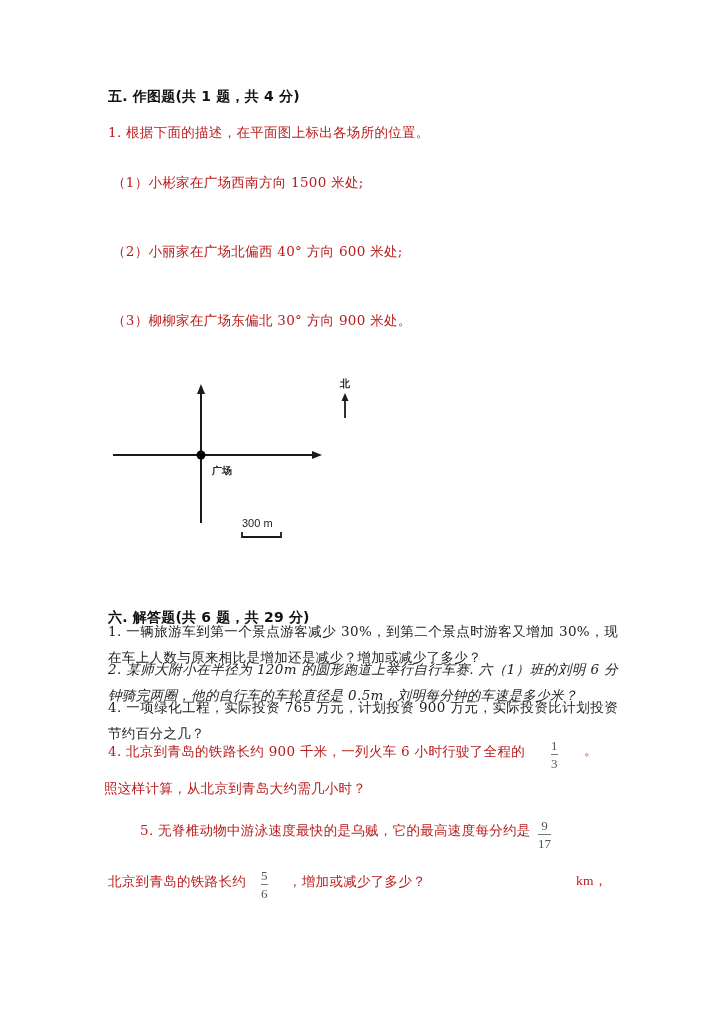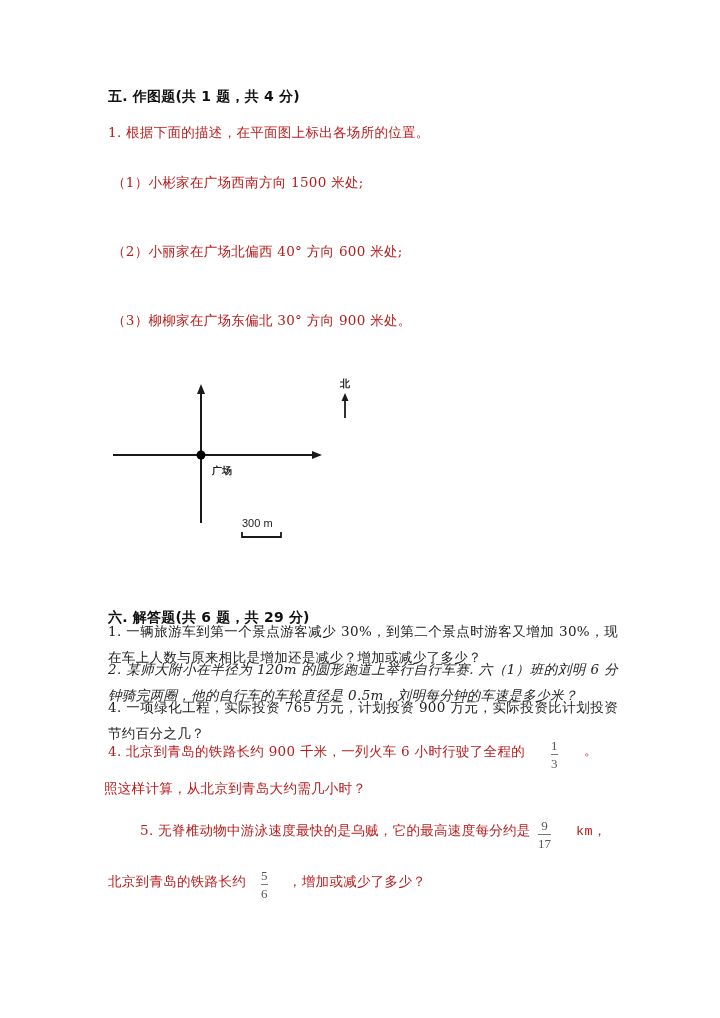--- a/index.html
+++ b/index.html
@@ -123,21 +123,21 @@
 </div>
 <div class="abs line" style="left:584px; top:742px;">。</div>
 <div class="abs line" style="left:104px; top:780px;">照这样计算，从北京到青岛大约需几小时？</div>
 
 <div class="abs line" style="left:108px; top:822px;margin-left:32px;">5. 无脊椎动物中游泳速度最快的是乌贼，它的最高速度每分约是</div>
 <div class="frac" style="left:538px; top:818px;">
   <span>9</span>
   <span class="bar"></span>
   <span>17</span>
 </div>
-<div class="abs line" style="left:576px; top:822px; font-family:Liberation Mono, monospace;">km，</div>
+<div class="abs line" style="left:576px; top:872px; font-family:Liberation Serif, serif;">km，</div>
 
 <div class="abs line" style="left:108px; top:873px;">北京到青岛的铁路长约</div>
 <div class="frac" style="left:261px; top:868px;">
   <span>5</span>
   <span class="bar"></span>
   <span>6</span>
 </div>
 <div class="abs line" style="left:288px; top:873px;">，增加或减少了多少？</div>
 
 </body></html>

